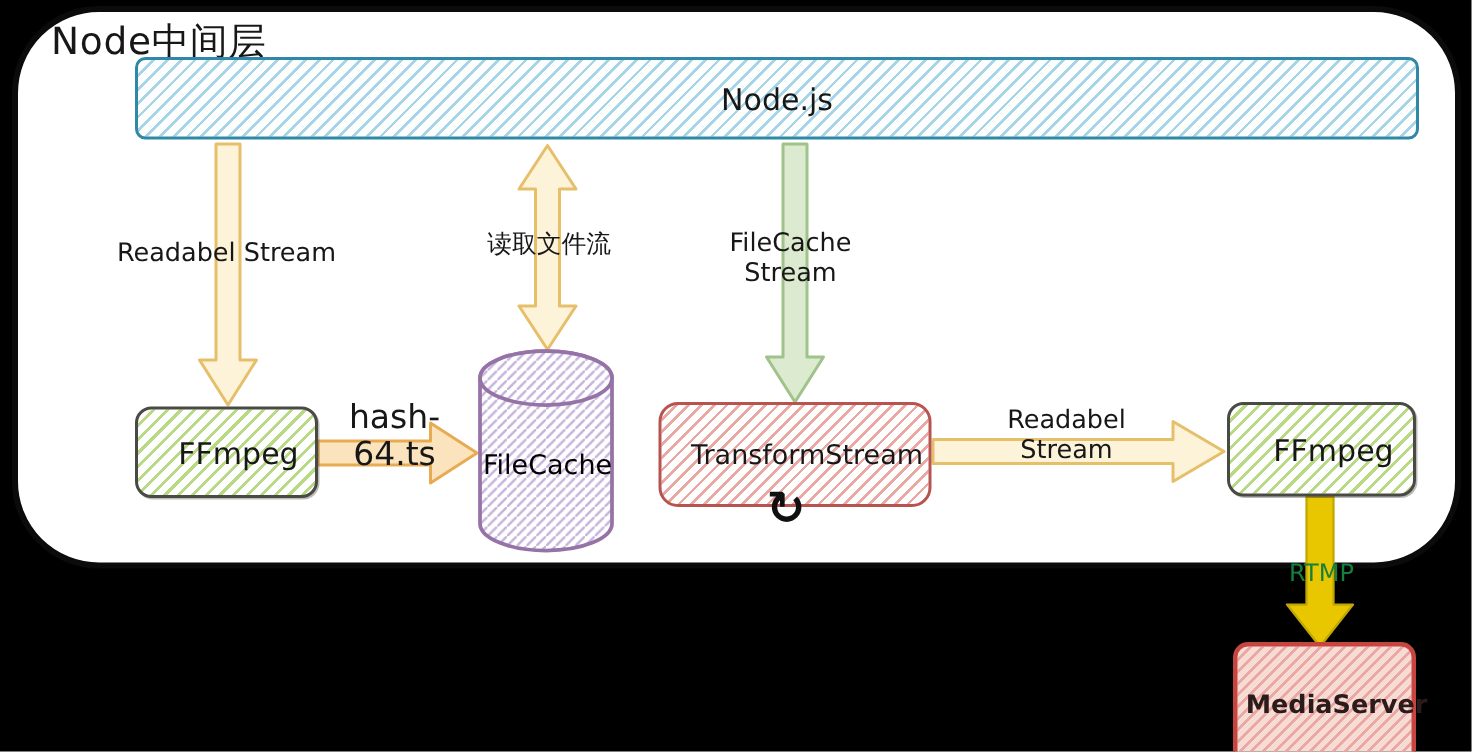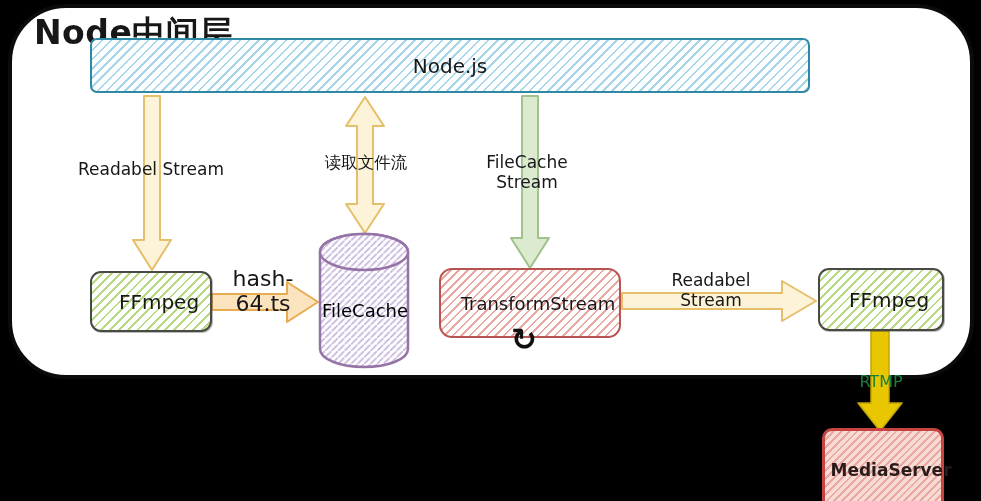--- a/index.html
+++ b/index.html
@@ -8,26 +8,26 @@
     font-family:"DejaVu Sans", sans-serif;
   }
   .stage{position:absolute;inset:0;}
   
   .container{
     position:absolute;left:8px;top:4px;width:966px;height:375px;
     background:#fff;border:4px solid #0b0b0b;border-radius:58px;
     box-sizing:border-box;
   }
   .title{
-    position:absolute;left:34px;top:11px;font-size:33px;font-weight:700;
+    position:absolute;left:34px;top:11px;font-size:25px;font-weight:400;
     color:var(--ink);letter-spacing:0.5px;
   }
   
   .nodejs-bar{
-    position:absolute;left:90px;top:38px;width:720px;height:55px;
+    position:absolute;left:90px;top:38px;width:856px;height:55px;
     box-sizing:border-box;border:2.5px solid var(--blue_border);border-radius:7px;
     background:repeating-linear-gradient(135deg, var(--blue_hatch) 0 1.8px, rgba(255,255,255,0) 1.8px 6.5px),#fdffff;
     display:flex;align-items:center;justify-content:center;
   }
   .nodejs-bar .boxlabel{font-size:20px;}
   .boxlabel{color:var(--ink);font-weight:500;}
   
   .box{
     position:absolute;box-sizing:border-box;display:flex;align-items:center;justify-content:center;padding-left:16px;
   }

